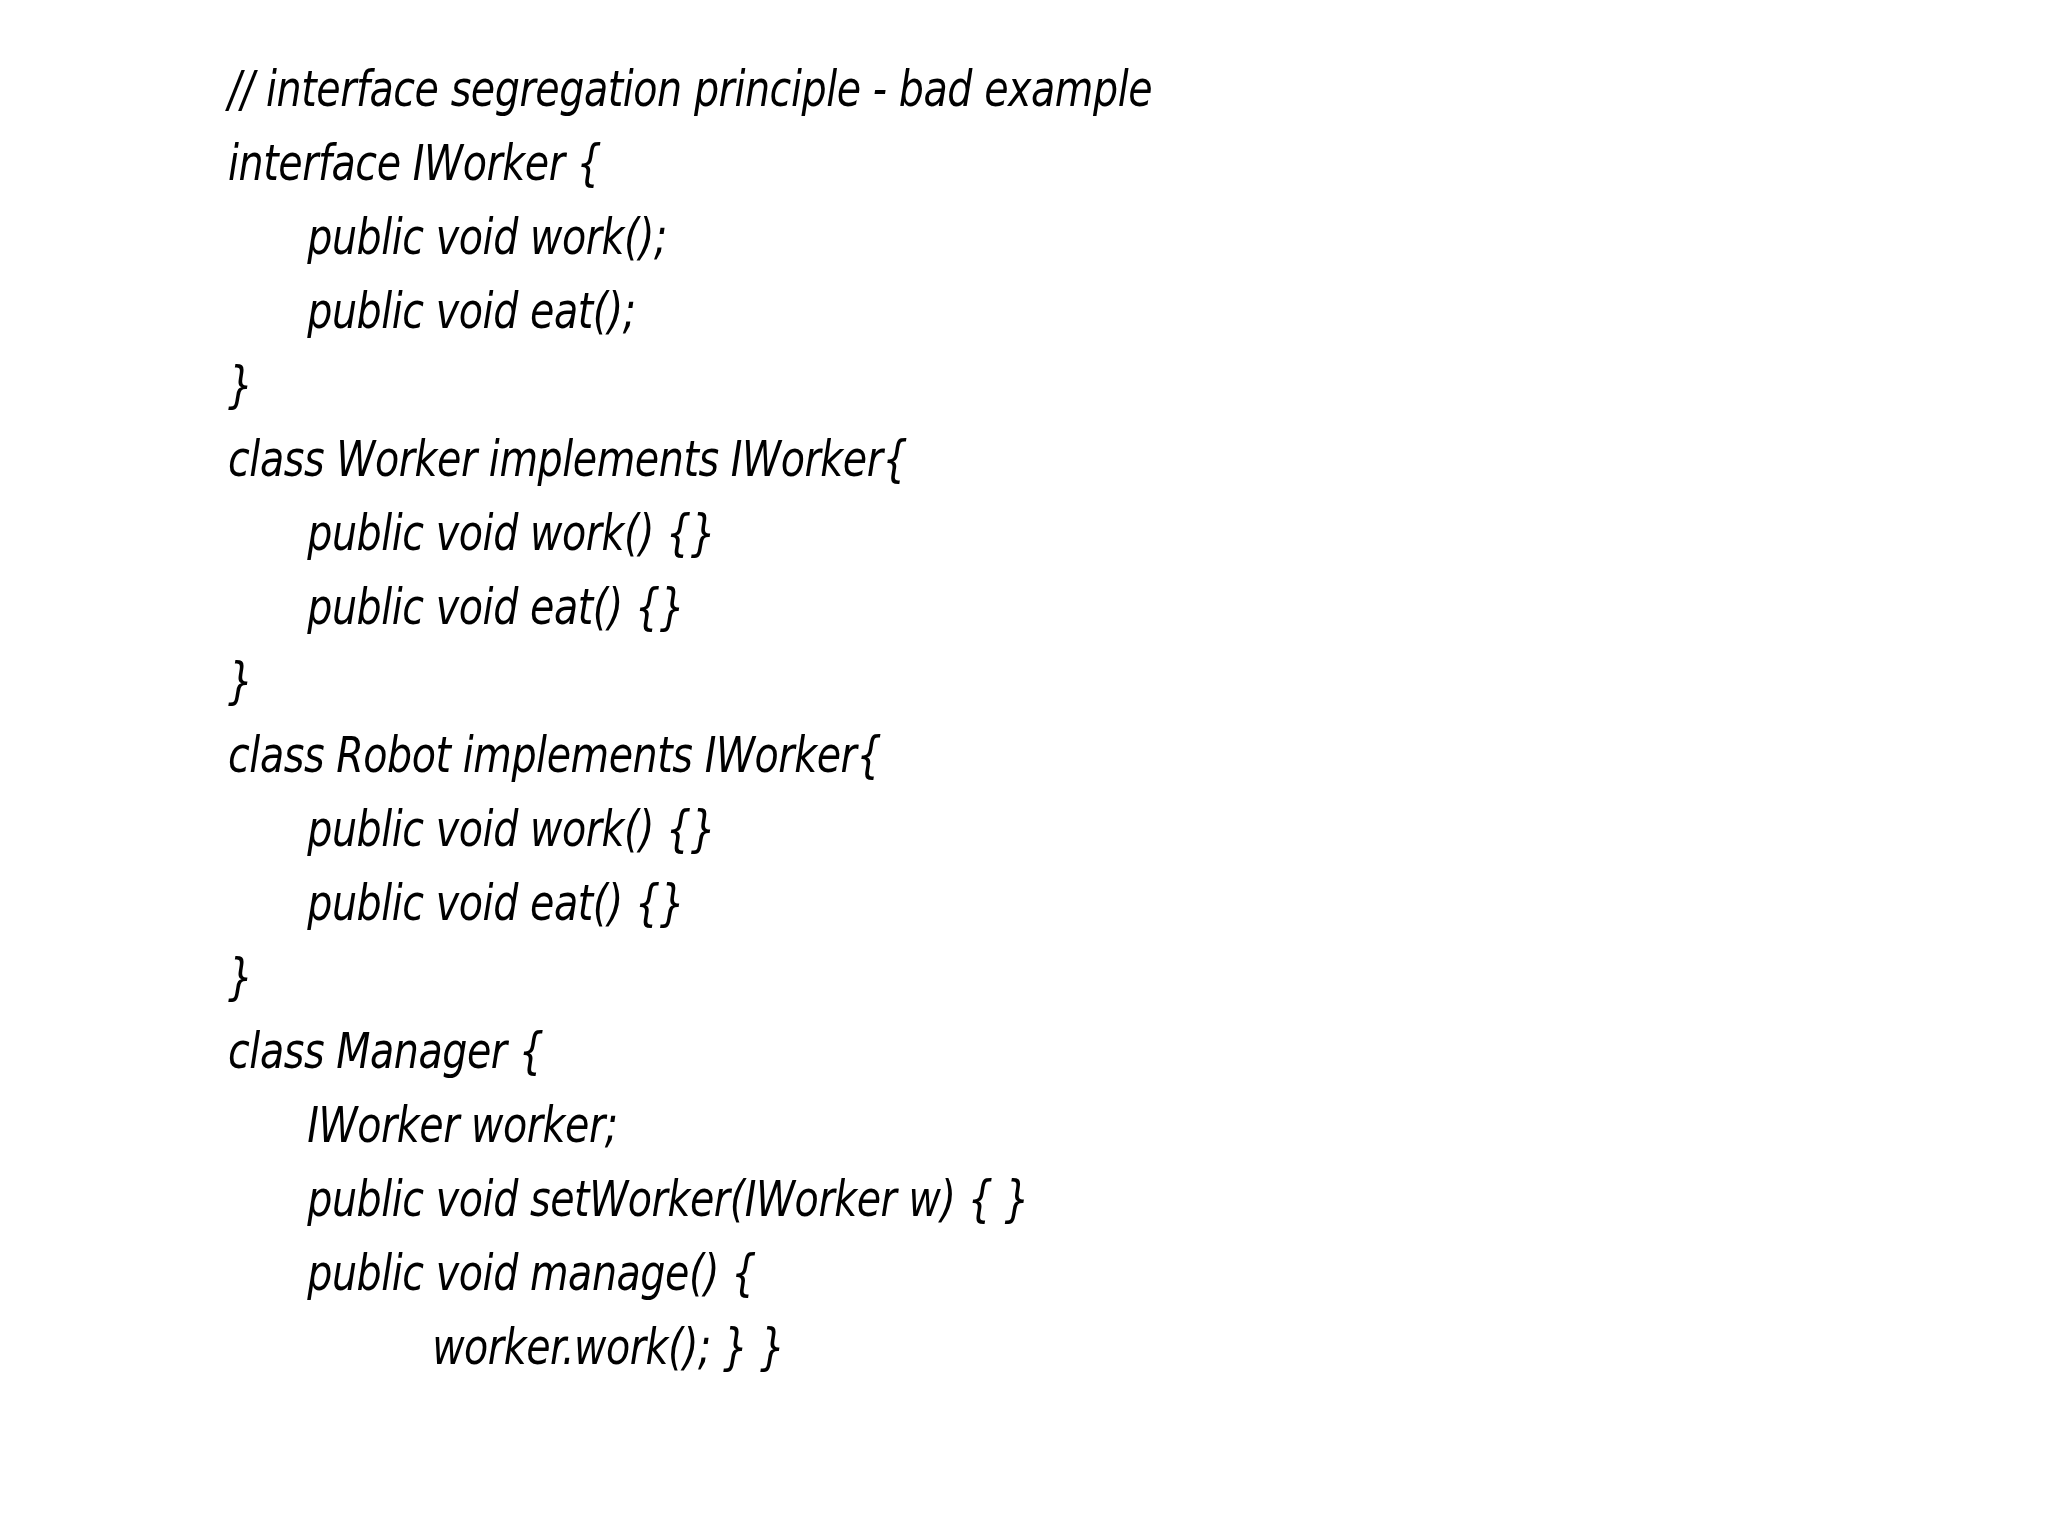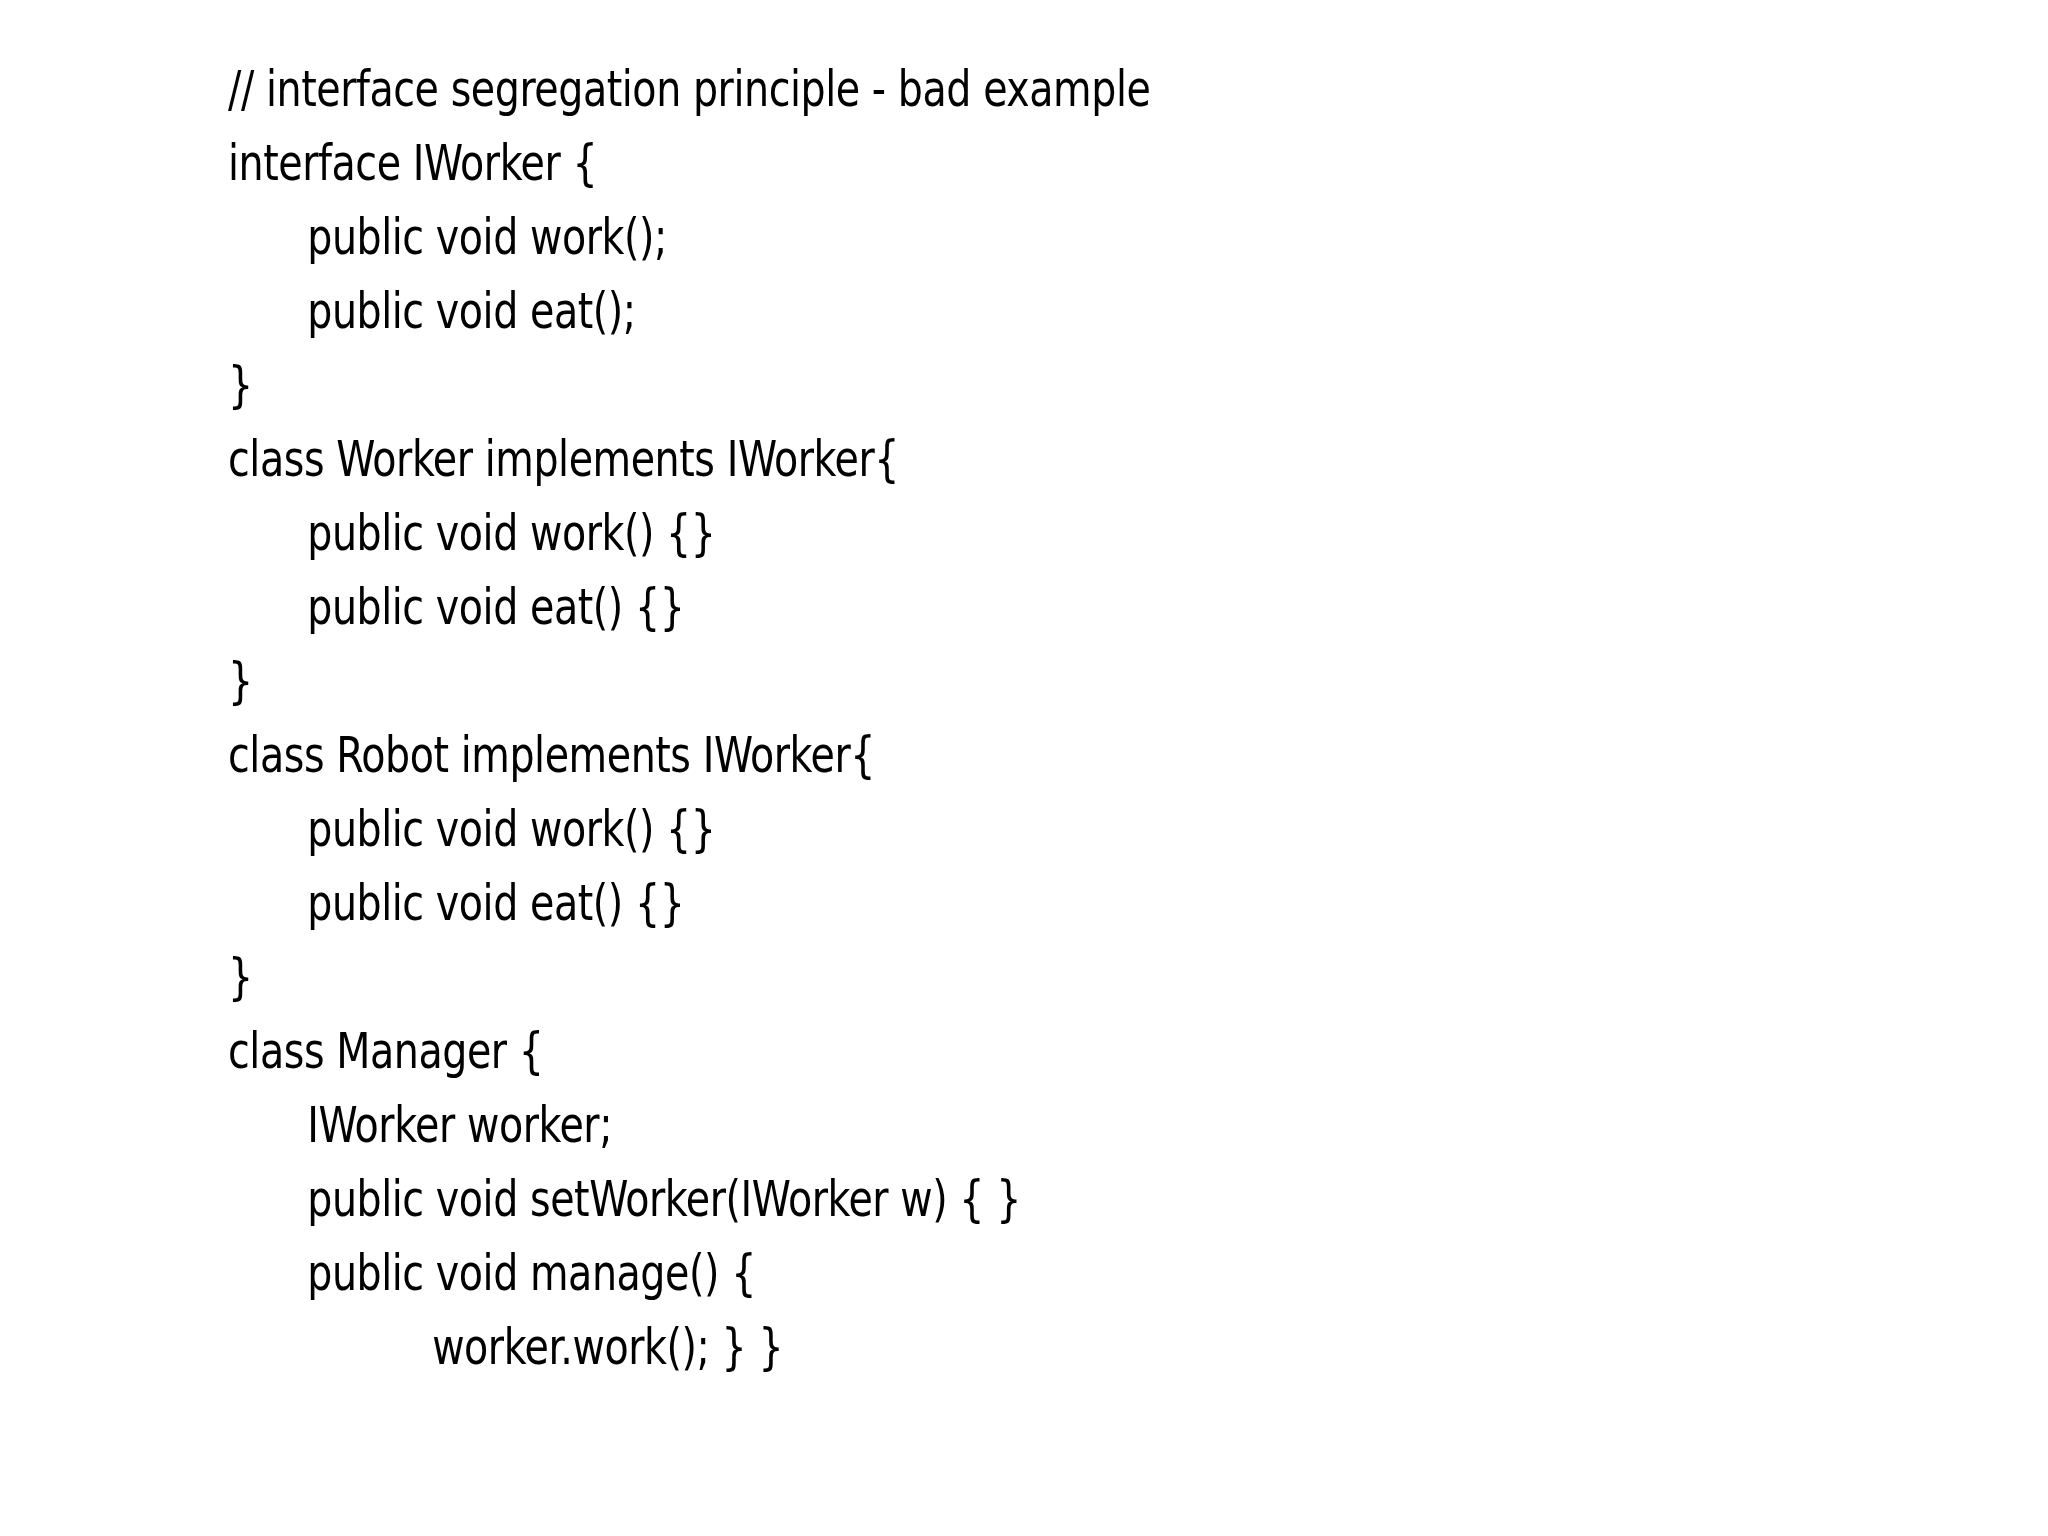--- a/index.html
+++ b/index.html
@@ -17,20 +17,21 @@
     position: relative;
     width: 2048px;
     height: 1536px;
     background: #ffffff;
   }
   #code-block {
     position: absolute;
     left: 228px;
     top: 52px;
     width: 1700px;
+    font-style: italic;
   }
   .code-line {
     font-family: "DejaVu Sans", "Liberation Sans", sans-serif;
     font-size: 50px;
     line-height: 74px;
     color: #000000;
     white-space: pre;
     letter-spacing: -0.5px;
     font-stretch: condensed;
     transform: scaleX(0.88);

